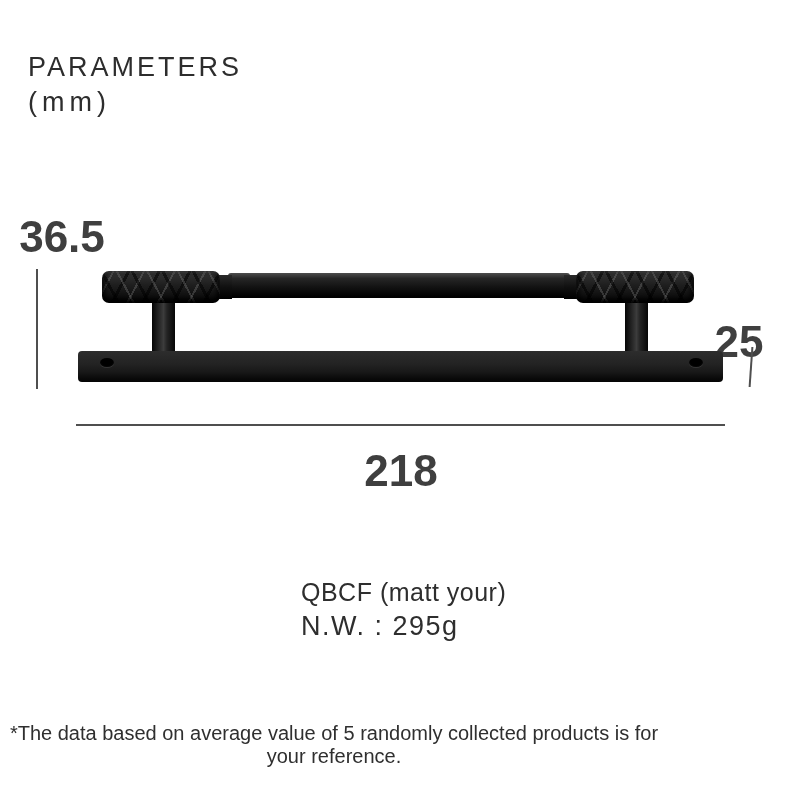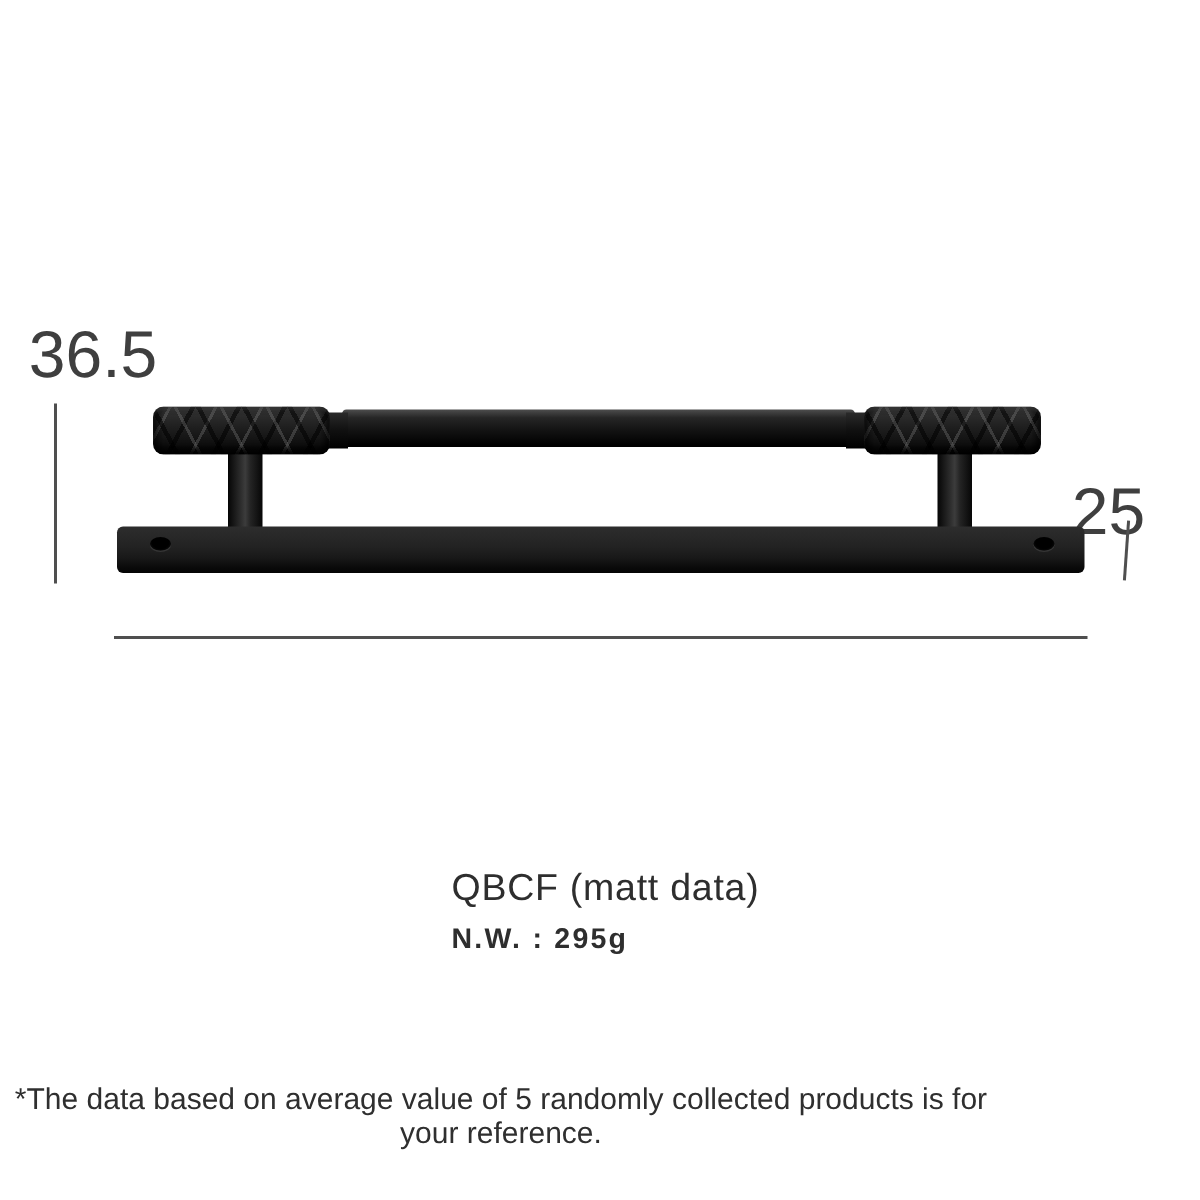--- a/index.html
+++ b/index.html
@@ -7,21 +7,21 @@
     position:relative;width:800px;height:800px;background:#ffffff;
     font-family:"Liberation Sans", sans-serif;overflow:hidden;
   }
   
   .title{
     position:absolute;left:28px;top:50px;
     font-size:27px;line-height:35px;letter-spacing:3px;color:#2d2d2d;
   }
   .title .unit{letter-spacing:5px;}
   .dim-num{
-    position:absolute;font-size:44px;font-weight:400;color:#3f3f3f;
+    position:absolute;font-size:44px;font-weight:700;color:#3f3f3f;
     line-height:1;text-align:center;
   }
   .dim-height-label{left:12px;top:215px;width:100px;}
   .dim-length-label{left:341px;top:449px;width:120px;}
   .dim-side-label{left:710px;top:320px;width:58px;}
   
   .line{position:absolute;background:#4f4f4f;}
   .v-line-left{left:36px;top:269px;width:2px;height:120px;}
   .h-line-bottom{left:76px;top:424px;width:649px;height:2px;}
   .v-line-right{left:750px;top:347px;width:2px;height:40px;transform:rotate(4deg);}
@@ -65,53 +65,58 @@
       inset 4px 0 4px rgba(0,0,0,0.55),
       inset -4px 0 4px rgba(0,0,0,0.55);
   }
   .cap-left{left:102px;}
   .cap-right{left:576px;}
   
   .specs{
     position:absolute;left:301px;top:577px;color:#2e2e2e;
     font-size:25px;line-height:31px;letter-spacing:0.5px;
   }
-  .specs .nw{font-size:19px;letter-spacing:1.5px;margin-top:3px;font-weight:bold;}
+  .specs .nw{font-size:27px;letter-spacing:1.5px;margin-top:3px;}
   
   .footnote{
     position:absolute;left:0;top:722px;width:668px;text-align:center;
     font-size:20px;color:#2f2f2f;letter-spacing:0px;
   }
 </style>
 </head>
 <body>
 
 <div class="canvas">
 
+  <div class="title">
+    <div>PARAMETERS</div>
+    <div class="unit">(mm)</div>
+  </div>
 
   <div class="dim-num dim-height-label">36.5</div>
   <div class="dim-num dim-side-label">25</div>
+  <div class="dim-num dim-length-label">218</div>
 
   <div class="line v-line-left"></div>
   <div class="line h-line-bottom"></div>
   <div class="line v-line-right"></div>
 
   <div>
     <div class="post post-left"></div>
     <div class="post post-right"></div>
     <div class="plate"></div>
     <div class="bar"></div>
     <div class="neck neck-left"></div>
     <div class="neck neck-right"></div>
     <div class="cap cap-left"></div>
     <div class="cap cap-right"></div>
     <div class="screw-hole hole-left"></div>
     <div class="screw-hole hole-right"></div>
   </div>
 
   <div class="specs">
-    <div>QBCF (matt data)</div>
+    <div>QBCF (matt your)</div>
     <div class="nw">N.W. : 295g</div>
   </div>
 
   <div class="footnote">*The data based on average value of 5 randomly collected products is for your reference.</div>
 
 </div>
 
 </body></html>

